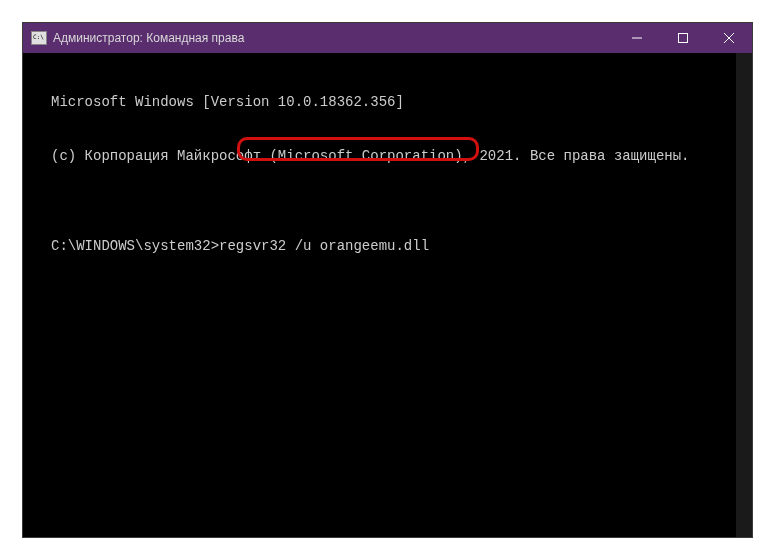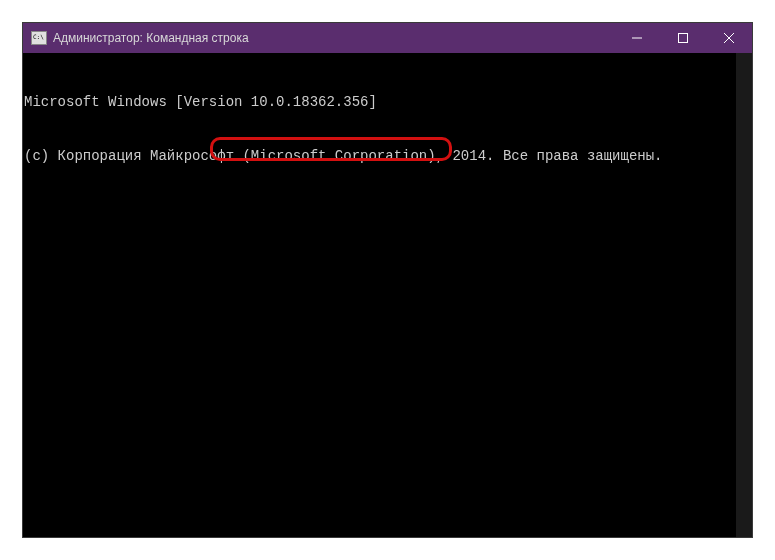--- a/index.html
+++ b/index.html
@@ -73,20 +73,21 @@
     .console-body {
       background: #000000;
       color: #cccccc;
       font-size: 14px;
       line-height: 18px;
       padding: 4px 1px;
       height: calc(100% - 30px);
       font-family: Consolas, 'Courier New', monospace;
       white-space: pre;
       position: relative;
+      margin-left: 27px;
     }
     .console-line {
       white-space: pre;
     }
     .highlight-box {
       position: absolute;
       border: 3px solid #d31010;
       border-radius: 10px;
       pointer-events: none;
       left: 187px;
@@ -110,21 +111,21 @@
       height: calc(100% - 30px);
       background: #1a1a1a;
     }
   </style>
 </head>
 <body>
 
 <div class="outer-wrap">
   <div class="titlebar">
     <span class="title-icon"></span>
-    <span class="title-text">Администратор: Командная строка</span>
+    <span class="title-text">Администратор: Командная права</span>
     <div class="window-controls">
       <div class="window-btn">
         <svg viewBox="0 0 10 10">
             <line x1="0" y1="5" x2="10" y2="5" stroke="#fff" stroke-width="1"></line>
           </svg>
       </div>
       <div class="window-btn">
         <svg viewBox="0 0 10 10">
             <rect x="0.5" y="0.5" width="9" height="9" stroke="#fff" stroke-width="1" fill="none"></rect>
           </svg>
@@ -133,20 +134,21 @@
         <svg viewBox="0 0 10 10">
             <line x1="0" y1="0" x2="10" y2="10" stroke="#fff" stroke-width="1"></line>
             <line x1="10" y1="0" x2="0" y2="10" stroke="#fff" stroke-width="1"></line>
           </svg>
       </div>
     </div>
   </div>
 
   <div class="console-body">
     <div class="console-line">Microsoft Windows [Version 10.0.18362.356]</div>
-    <div class="console-line">(c) Корпорация Майкрософт (Microsoft Corporation), 2014. Все права защищены.</div>
+    <div class="console-line">(c) Корпорация Майкрософт (Microsoft Corporation), 2021. Все права защищены.</div>
     <div class="console-line"></div>
+    <div class="console-line"><span>C:\WINDOWS\system32&gt;</span><span>regsvr32 /u orangeemu.dll</span></div>
     <div class="console-line"></div>
     <div class="highlight-box"></div>
   </div>
 
   <div class="scrollbar"></div>
 </div>
 
 </body></html>

